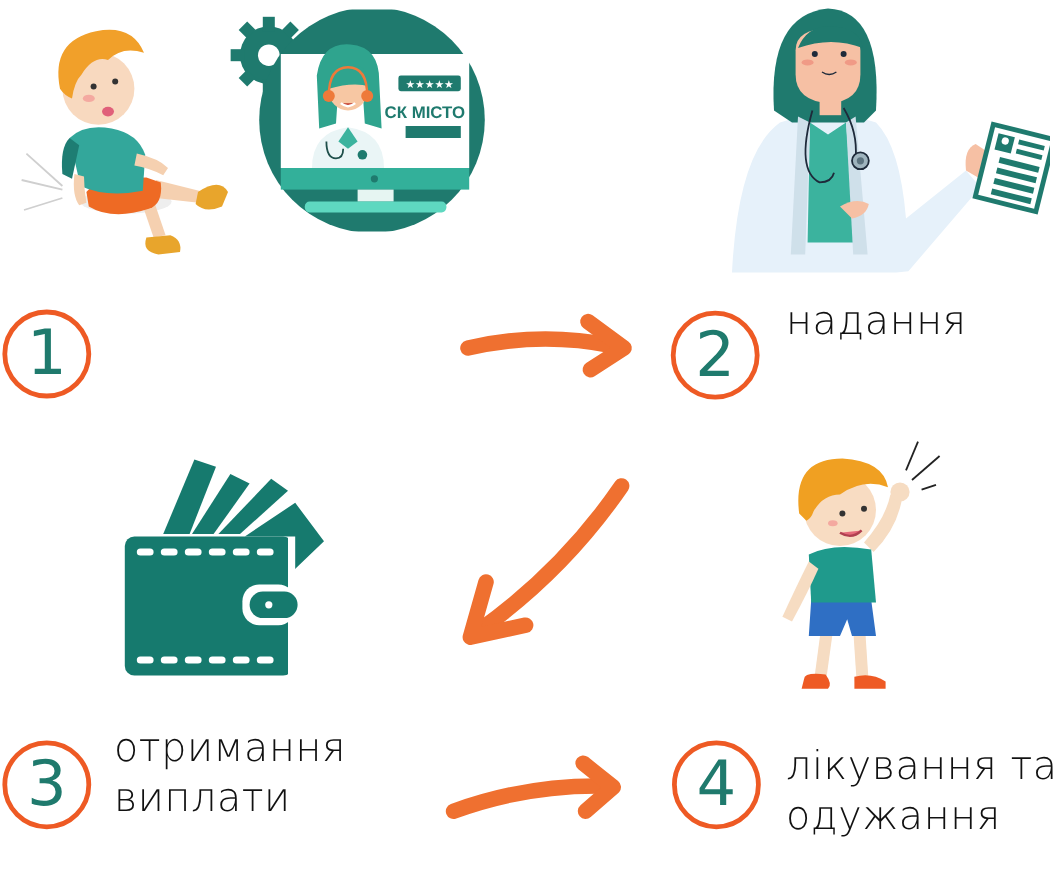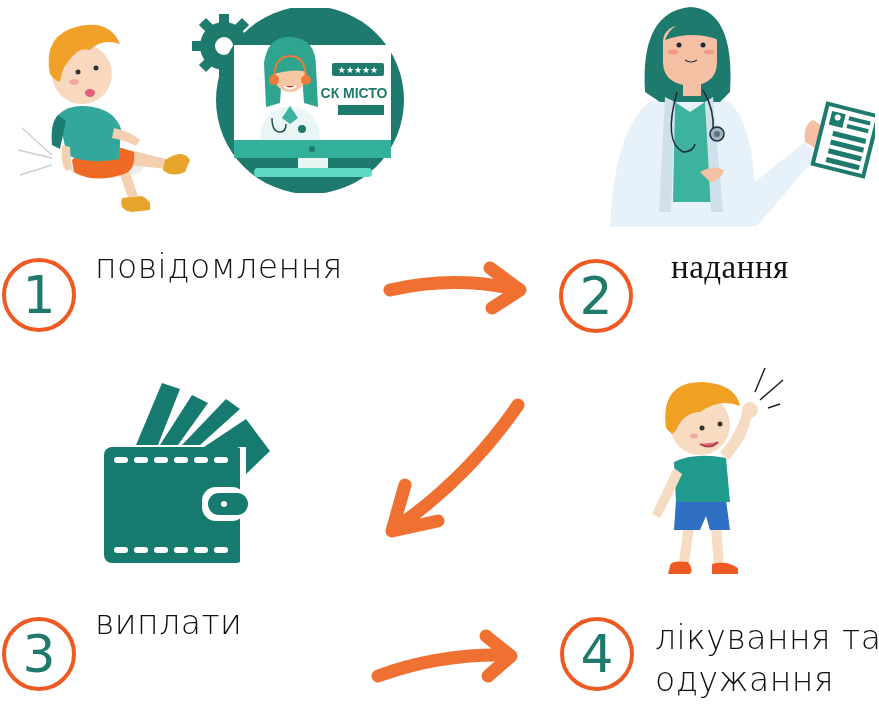--- a/index.html
+++ b/index.html
@@ -140,34 +140,33 @@
       <rect x="226" y="150" width="34" height="5" fill="#1f7a6e"></rect>
       <rect x="226" y="159" width="34" height="5" fill="#1f7a6e"></rect>
     </g>
   </svg>
 </div>
 
 <div class="step-circle" style="left:2px;top:258px;">
   <span>1</span>
 </div>
 <div class="step-text" style="left:95px;top:246px;">
-  <span>повідомлення</span>
 </div>
 
 <div class="abs" style="left:380px;top:258px;width:150px;height:60px;">
   <svg width="150" height="60" viewBox="0 0 150 60">
     <path d="M10 32 Q70 18 130 30" stroke="#ef7030" stroke-width="13" fill="none" stroke-linecap="round"></path>
     <path d="M110 10 L140 32 L112 50" stroke="#ef7030" stroke-width="13" fill="none" stroke-linecap="round" stroke-linejoin="round"></path>
   </svg>
 </div>
 
 <div class="step-circle" style="left:559px;top:259px;">
   <span>2</span>
 </div>
-<div class="step-text" style="left:671px;top:246px;font-family:Liberation Serif, serif;">
+<div class="step-text" style="left:655px;top:246px;">
   <span>надання</span>
 </div>
 
 <div class="abs" style="left:370px;top:385px;width:170px;height:160px;">
   <svg width="170" height="160" viewBox="0 0 170 160">
     <path d="M148 20 Q100 90 30 140" stroke="#ef7030" stroke-width="13" fill="none" stroke-linecap="round"></path>
     <path d="M35 100 L22 146 L68 136" stroke="#ef7030" stroke-width="13" fill="none" stroke-linecap="round" stroke-linejoin="round"></path>
   </svg>
 </div>
 
@@ -227,20 +226,21 @@
     <circle cx="80" cy="64" r="2.5" fill="#333"></circle>
     <path d="M60 84 q10 6 18 -2" stroke="#b04050" stroke-width="2" fill="#e56a7a"></path>
     <ellipse cx="54" cy="76" rx="4" ry="2.5" fill="#f4a9a0"></ellipse>
   </svg>
 </div>
 
 <div class="step-circle" style="left:2px;top:617px;">
   <span>3</span>
 </div>
 <div class="step-text" style="left:95px;top:602px;">
+  <span>отримання</span>
   <span>виплати</span>
 </div>
 
 <div class="abs" style="left:368px;top:628px;width:152px;height:62px;">
   <svg width="152" height="62" viewBox="0 0 152 62">
     <path d="M10 48 Q70 26 135 27" stroke="#ef7030" stroke-width="13" fill="none" stroke-linecap="round"></path>
     <path d="M118 8 L143 28 L120 48" stroke="#ef7030" stroke-width="13" fill="none" stroke-linecap="round" stroke-linejoin="round"></path>
   </svg>
 </div>
 

